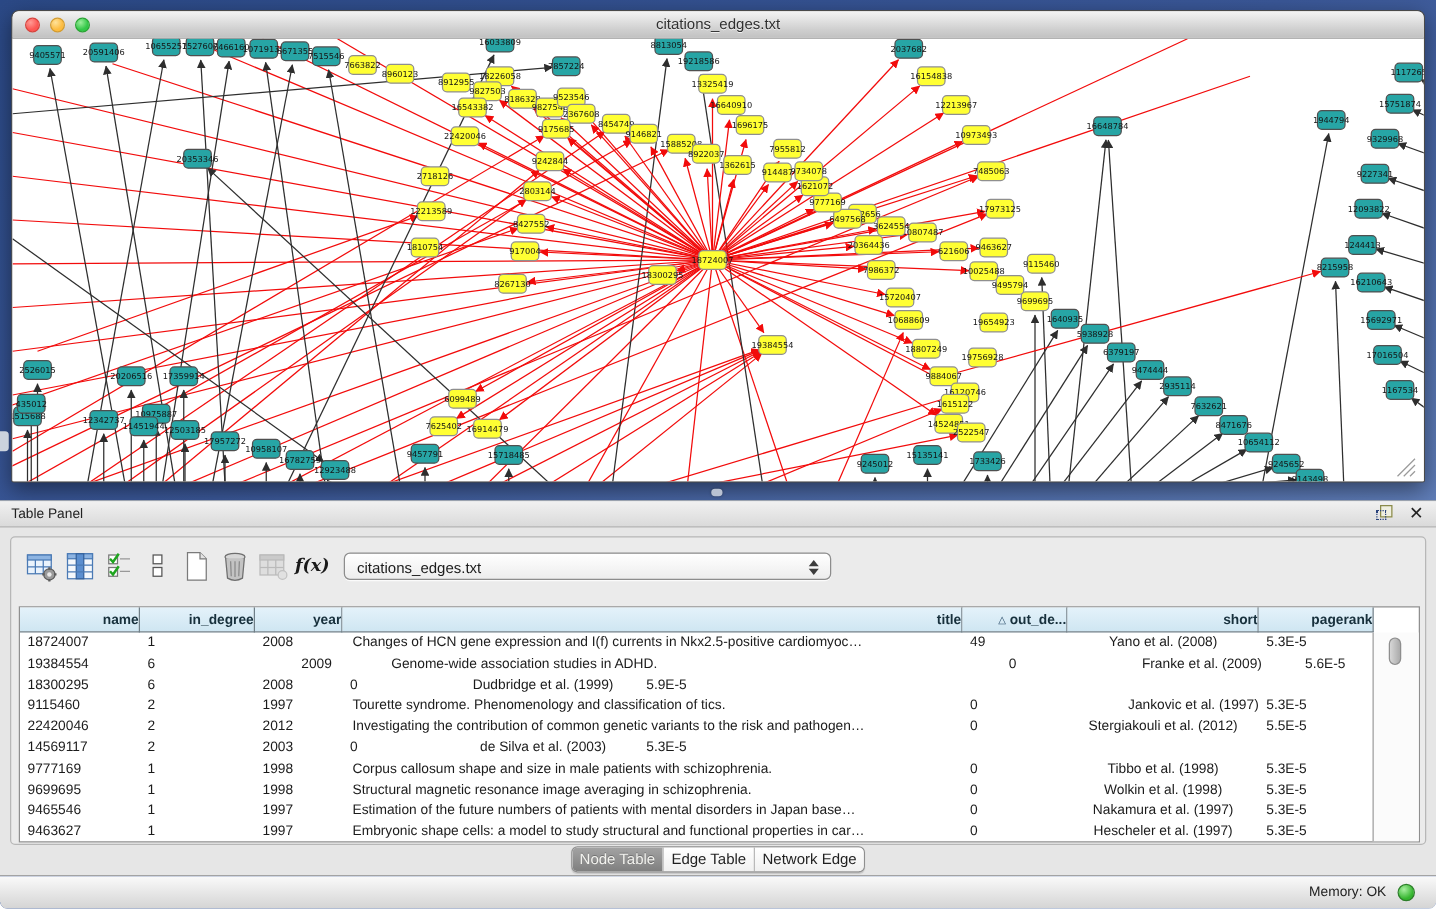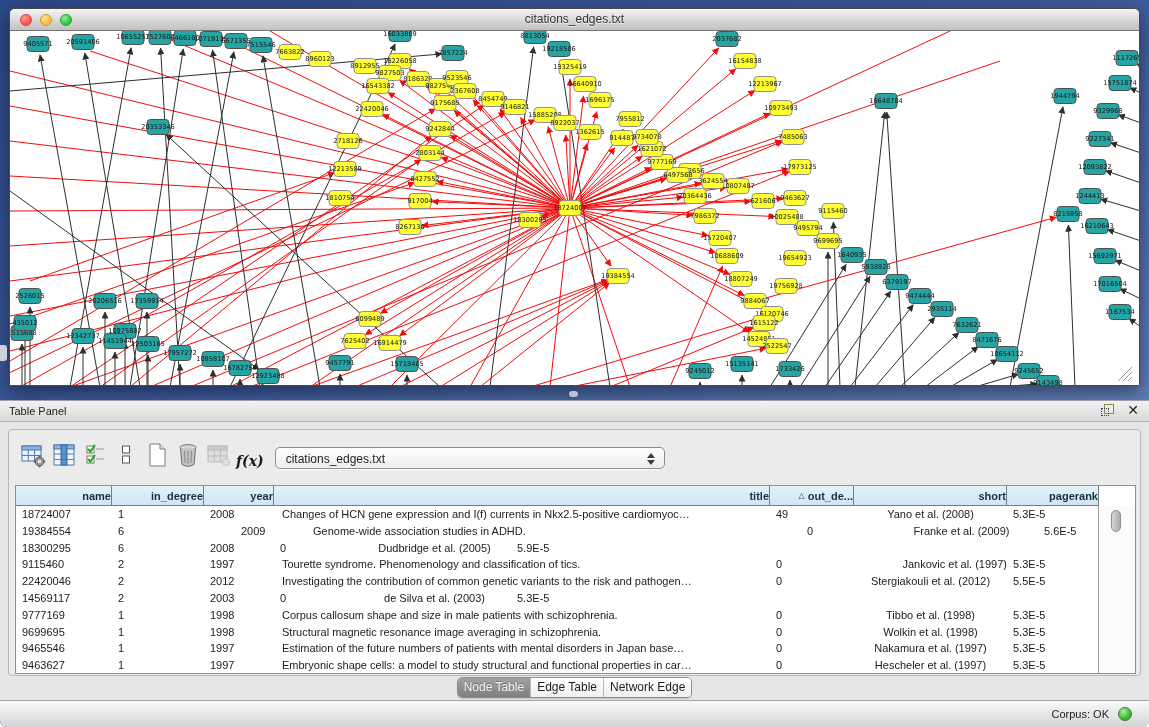--- a/index.html
+++ b/index.html
@@ -39,21 +39,21 @@
   .tp-actions { position:absolute; right:10px; top:2px; display:flex; gap:12px; align-items:center; }
   .float-ic { width:15px; height:15px; position:relative; }
   .float-ic::before { content:""; position:absolute; left:4px; top:1px; width:8px; height:8px;
     border:1px solid #8a8a4a; background:#efefe0; }
   .float-ic::after { content:""; position:absolute; left:1px; top:5px; width:6px; height:6px;
     border:1px dotted #29427c; }
   .close-ic { font-size:14px; font-weight:bold; color:#222; line-height:15px; }
 
   .inner-box { position:absolute; left:8px; top:28px; width:1133px; height:247px;
     border:1px solid #b7b7b7; border-radius:4px; background:#ebebeb; }
-  .toolbar { position:absolute; left:10px; top:7px; height:32px; display:flex; align-items:flex-end; gap:3px; }
+  .toolbar { position:absolute; left:10px; top:7px; height:32px; display:flex; align-items:center; gap:3px; }
   .tb-btn { width:28px; height:28px; display:flex; align-items:center; justify-content:center; }
   .fx { font-family:"DejaVu Serif","Liberation Serif",serif; font-style:italic; font-weight:bold;
     font-size:14px; color:#1a1a1a; }
   .tb-select { margin-left:8px; width:390px; height:22px; position:relative;
     border:1px solid #8d8d8d; border-radius:5px; background:linear-gradient(#ffffff,#ededed);
     box-shadow:0 1px 0 rgba(255,255,255,.8); }
   .tb-select .val { position:absolute; left:10px; top:4px; font-size:12px; color:#1c1c1c; }
   .spin { position:absolute; right:9px; top:4px; width:9px; height:14px; }
   .spin::before { content:""; position:absolute; left:1px; top:1px;
     border-left:4px solid transparent; border-right:4px solid transparent; border-bottom:5px solid #3c3c3c; }
@@ -891,21 +891,21 @@
               <div class="td" style="width: 496px; text-align: left; padding-left: 8px;">Genome-wide association studies in ADHD.</div>
               <div class="td" style="width: 84px; text-align: left; padding-left: 6px;">0</div>
               <div class="td" style="width: 153px; text-align: center; padding-left: 0px;">Franke et al. (2009)</div>
               <div class="td" style="width: 92px; text-align: left; padding-left: 6px;">5.6E-5</div>
             </div>
             <div class="tr">
               <div class="td" style="width: 96px; text-align: left; padding-left: 6px;">18300295</div>
               <div class="td" style="width: 92px; text-align: left; padding-left: 6px;">6</div>
               <div class="td" style="width: 70px; text-align: left; padding-left: 6px;">2008</div>
               <div class="td" style="width: 84px; text-align: left; padding-left: 6px;">0</div>
-              <div class="td" style="width: 153px; text-align: center; padding-left: 0px;">Dudbridge et al. (2005)</div>
+              <div class="td" style="width: 153px; text-align: center; padding-left: 0px;">Dudbridge et al. (1999)</div>
               <div class="td" style="width: 92px; text-align: left; padding-left: 6px;">5.9E-5</div>
             </div>
             <div class="tr">
               <div class="td" style="width: 96px; text-align: left; padding-left: 6px;">9115460</div>
               <div class="td" style="width: 92px; text-align: left; padding-left: 6px;">2</div>
               <div class="td" style="width: 70px; text-align: left; padding-left: 6px;">1997</div>
               <div class="td" style="width: 496px; text-align: left; padding-left: 8px;">Tourette syndrome. Phenomenology and classification of tics.</div>
               <div class="td" style="width: 84px; text-align: left; padding-left: 6px;">0</div>
               <div class="td" style="width: 153px; text-align: right; padding-left: 0px;">Jankovic et al. (1997)</div>
               <div class="td" style="width: 92px; text-align: left; padding-left: 6px;">5.3E-5</div>
@@ -973,17 +973,17 @@
     <div class="tabbar">
       <div class="segmented" id="segtabs">
           <div class="seg sel">Node Table</div>
           <div class="seg">Edge Table</div>
           <div class="seg">Network Edge</div>
         </div>
     </div>
   </div>
 
   <div class="statusbar">
-    <span class="mem">Corpus: OK</span>
+    <span class="mem">Memory: OK</span>
     <span class="memdot"></span>
   </div>
 
 </div>
 
 </body></html>

